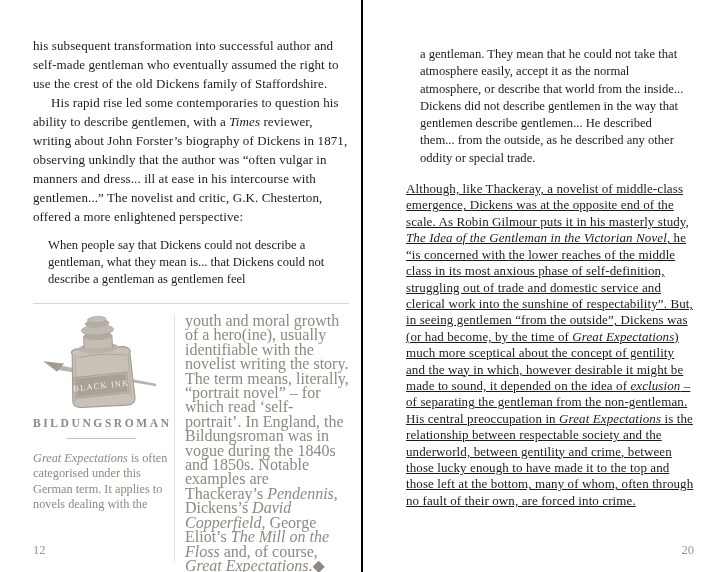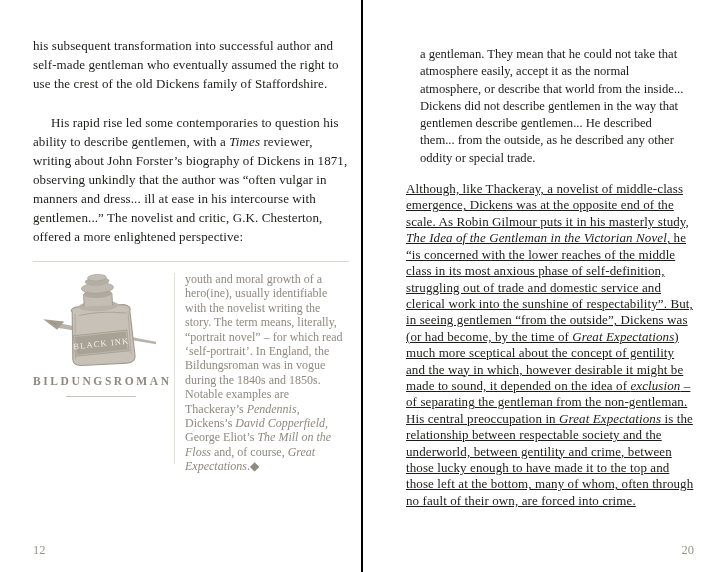--- a/index.html
+++ b/index.html
@@ -18,21 +18,21 @@
   .spine      { width: 2px; background: #000; height: 572px; }
   .page-right { width: 358px; padding: 38px 25px 0 43px; }
 
   
   .body-par {
     margin: 0;
     font-size: 13px;
     line-height: 19px;
     letter-spacing: 0.1px;
   }
-  .indent { text-indent: 18px; margin-top: 20px; }
+  .indent { text-indent: 18px; }
 
   .quote {
     margin: 11px 18px 0 15px;
     font-size: 12.6px;
     line-height: 17px;
   }
   .page-right .quote { margin: 8px 8px 0 14px; line-height: 17.3px; }
   .page-right .body-par { line-height: 16.4px; margin-top: 14px; text-decoration: underline; }
 
   
@@ -46,21 +46,21 @@
     margin-top: 7px;
     color: #8f897f;
   }
   .sidebar-col-left { width: 136px; text-align: center; }
   .sidebar-sep {
     width: 1px; background: #e4e1db;
     margin: 4px 10px 10px 5px;
   }
   .sidebar-col-right {
     flex: 1;
-    font-size: 12px;
+    font-size: 16px;
     line-height: 14.4px;
     padding-top: 3px;
   }
   .sidebar-heading {
     margin: 4px 0 0 0;
     font-size: 11.5px;
     font-weight: bold;
     letter-spacing: 2.6px;
     color: #8f897f;
     white-space: nowrap;
@@ -91,20 +91,21 @@
   .illustration-wrap { width: 100%; height: 102px; }
 </style>
 </head>
 <body>
 
 <div class="spread">
 
   <section class="page page-left">
     <p class="body-par">his subsequent transformation into successful author and self-made gentleman who eventually assumed the right to use the crest of the old Dickens family of Staffordshire.</p>
     <p class="body-par indent">His rapid rise led some contemporaries to question his ability to describe gentlemen, with a <i>Times</i> reviewer, writing about John Forster’s biography of Dickens in 1871, observing unkindly that the author was “often vulgar in manners and dress... ill at ease in his intercourse with gentlemen...” The novelist and critic, G.K. Chesterton, offered a more enlightened perspective:</p>
+    <blockquote class="quote">When people say that Dickens could not describe a gentleman, what they mean is... that Dickens could not describe a gentleman as gentlemen feel</blockquote>
 
     <hr class="sidebar-top-rule">
 
     <aside class="sidebar">
       <div class="sidebar-col-left">
 
         <div class="illustration-wrap">
           <svg viewBox="0 0 126 108" width="126" height="102">
             <g transform="rotate(-3 63 54)">
 
@@ -130,20 +131,21 @@
               <ellipse cx="61" cy="20" rx="17" ry="5.5" fill="#bfb9af"></ellipse>
               <ellipse cx="61" cy="20" rx="17" ry="5.5" fill="none" stroke="#a8a197" stroke-width="0.8"></ellipse>
               <ellipse cx="61" cy="13" rx="13" ry="4.5" fill="#b3ada3"></ellipse>
               <ellipse cx="61" cy="9" rx="10" ry="3.4" fill="#c3bdb3" stroke="#a8a197" stroke-width="0.7"></ellipse>
             </g>
           </svg>
         </div>
 
         <h3 class="sidebar-heading">BILDUNGSROMAN</h3>
         <hr class="sidebar-short-rule">
+        <p class="sidebar-caption"><i>Great Expectations</i> is often categorised under this German term. It applies to novels dealing with the</p>
       </div>
 
       <div class="sidebar-sep"></div>
 
       <div class="sidebar-col-right">youth and moral growth of a hero(ine), usually identifiable with the novelist writing the story. The term means, literally, “portrait novel” – for which read ‘self-portrait’. In England, the Bildungsroman was in vogue during the 1840s and 1850s. Notable examples are Thackeray’s <i>Pendennis</i>, Dickens’s <i>David Copperfield</i>, George Eliot’s <i>The Mill on the Floss</i> and, of course, <i>Great Expectations</i>.◆</div>
     </aside>
 
     <div class="page-number left">12</div>
   </section>
 

